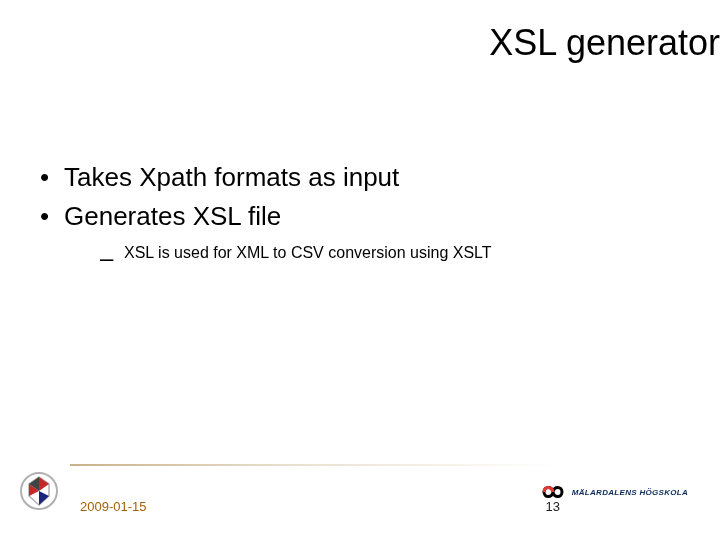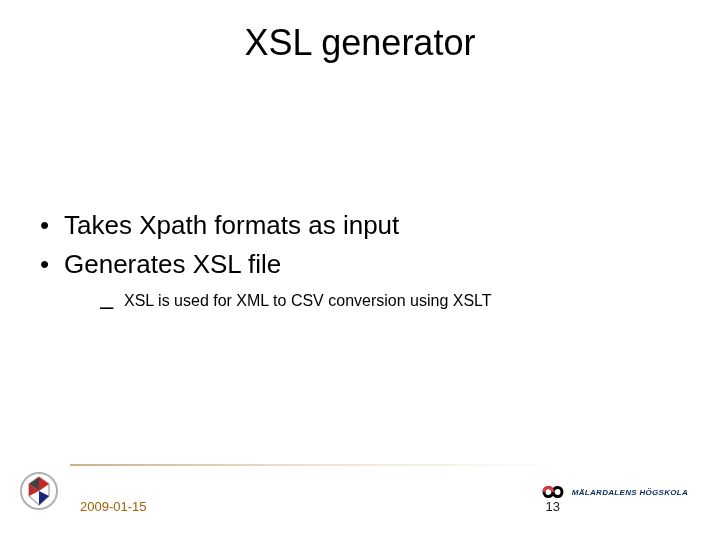--- a/index.html
+++ b/index.html
@@ -1,19 +1,19 @@
 <!DOCTYPE html>
 <html><head>
 <meta charset="utf-8">
 <style>
   * { margin: 0; padding: 0; box-sizing: border-box; }
   html, body { width: 720px; height: 540px; background: #fff; font-family: Arial, Helvetica, sans-serif; color: #000; }
   .slide { position: relative; width: 720px; height: 540px; }
-  .title { position: absolute; top: 22px; left: 0; width: 100%; text-align: center; font-size: 36px; font-weight: 400; }
-  .content { position: absolute; top: 160px; left: 34px; right: 46px; margin-top: 48px; }
+  .title { position: absolute; top: 22px; left: 0; width: 100%; text-align: right; font-size: 36px; font-weight: 400; }
+  .content { position: absolute; top: 160px; left: 34px; right: 46px; }
   .bullet-list { list-style: none; }
   .bullet-item { position: relative; padding-left: 30px; font-size: 26px; line-height: 1.35; margin-bottom: 4px; }
   .bullet-item::before { content: "•"; position: absolute; left: 6px; top: 0; font-size: 26px; }
   .sub-list { list-style: none; margin-top: 8px; margin-bottom: 14px; }
   .sub-item { position: relative; padding-left: 60px; font-size: 16px; line-height: 1.35; }
   .sub-item::before { content: "–"; position: absolute; left: 36px; top: 0; font-size: 24px; }
   .footer { position: absolute; bottom: 20px; left: 0; right: 0; height: 60px; }
   .divider { position: absolute; top: 4px; left: 70px; right: 160px; height: 2px; background: linear-gradient(to right, #c9b28a 0%, #e9e0cf 45%, rgba(255,255,255,0) 100%); }
   .date { position: absolute; left: 80px; bottom: 6px; font-size: 13px; color: #a16207; }
   .page { position: absolute; right: 160px; bottom: 6px; font-size: 13px; color: #222; }

